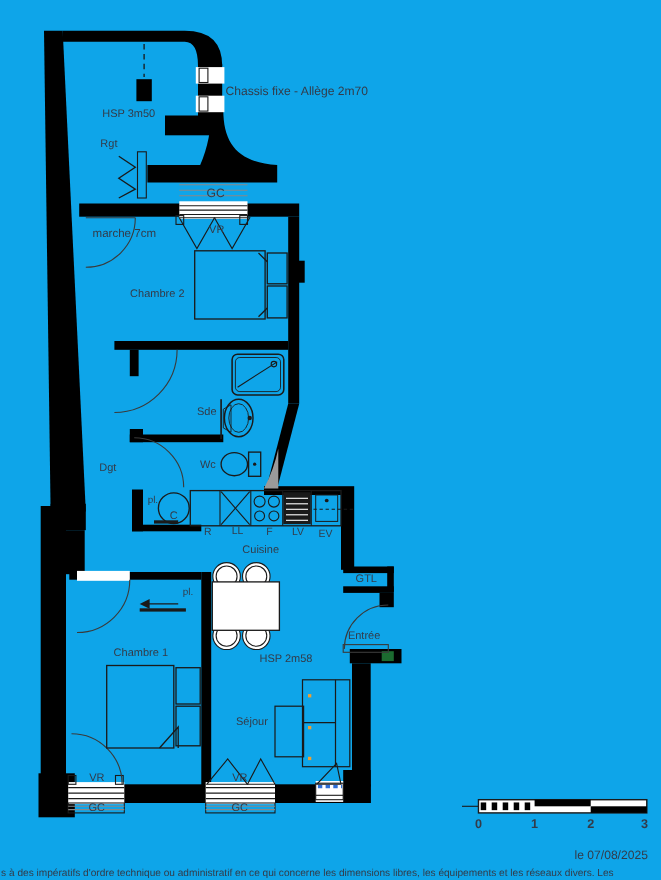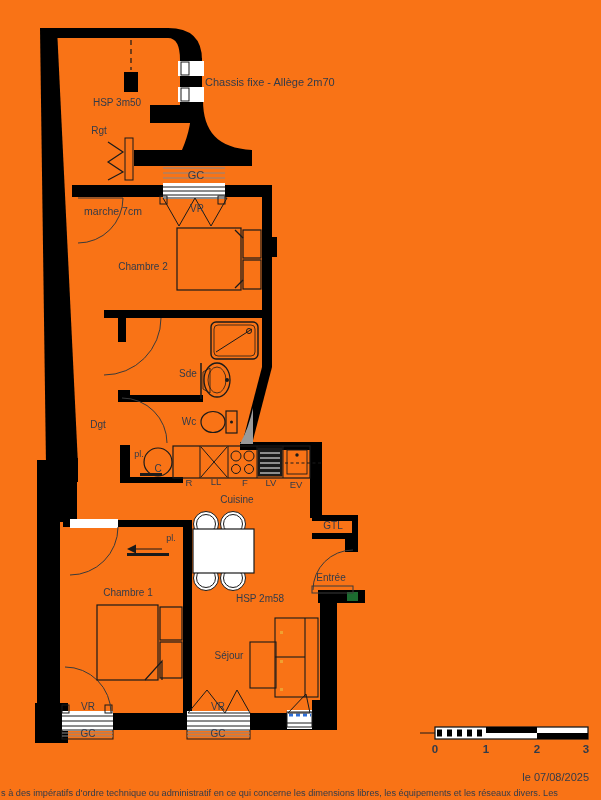--- a/index.html
+++ b/index.html
@@ -1,16 +1,16 @@
 <!DOCTYPE html>
 <html><head>
 <meta charset="utf-8">
 <style>
   html,body{margin:0;padding:0;background:#fff;}
-  .page{position:relative;width:601px;height:800px;background:#f97316;overflow:hidden;
+  .page{position:relative;width:601px;height:800px;background:#0ea5e9;overflow:hidden;
         font-family:"Liberation Sans",sans-serif;}
   svg{position:absolute;left:0;top:0;}
   text{fill:#333b49;font-family:"Liberation Sans",sans-serif;}
 </style>
 </head>
 <body>
 
 <div class="page">
 <svg width="601" height="800" viewBox="0 0 601 800">
 

